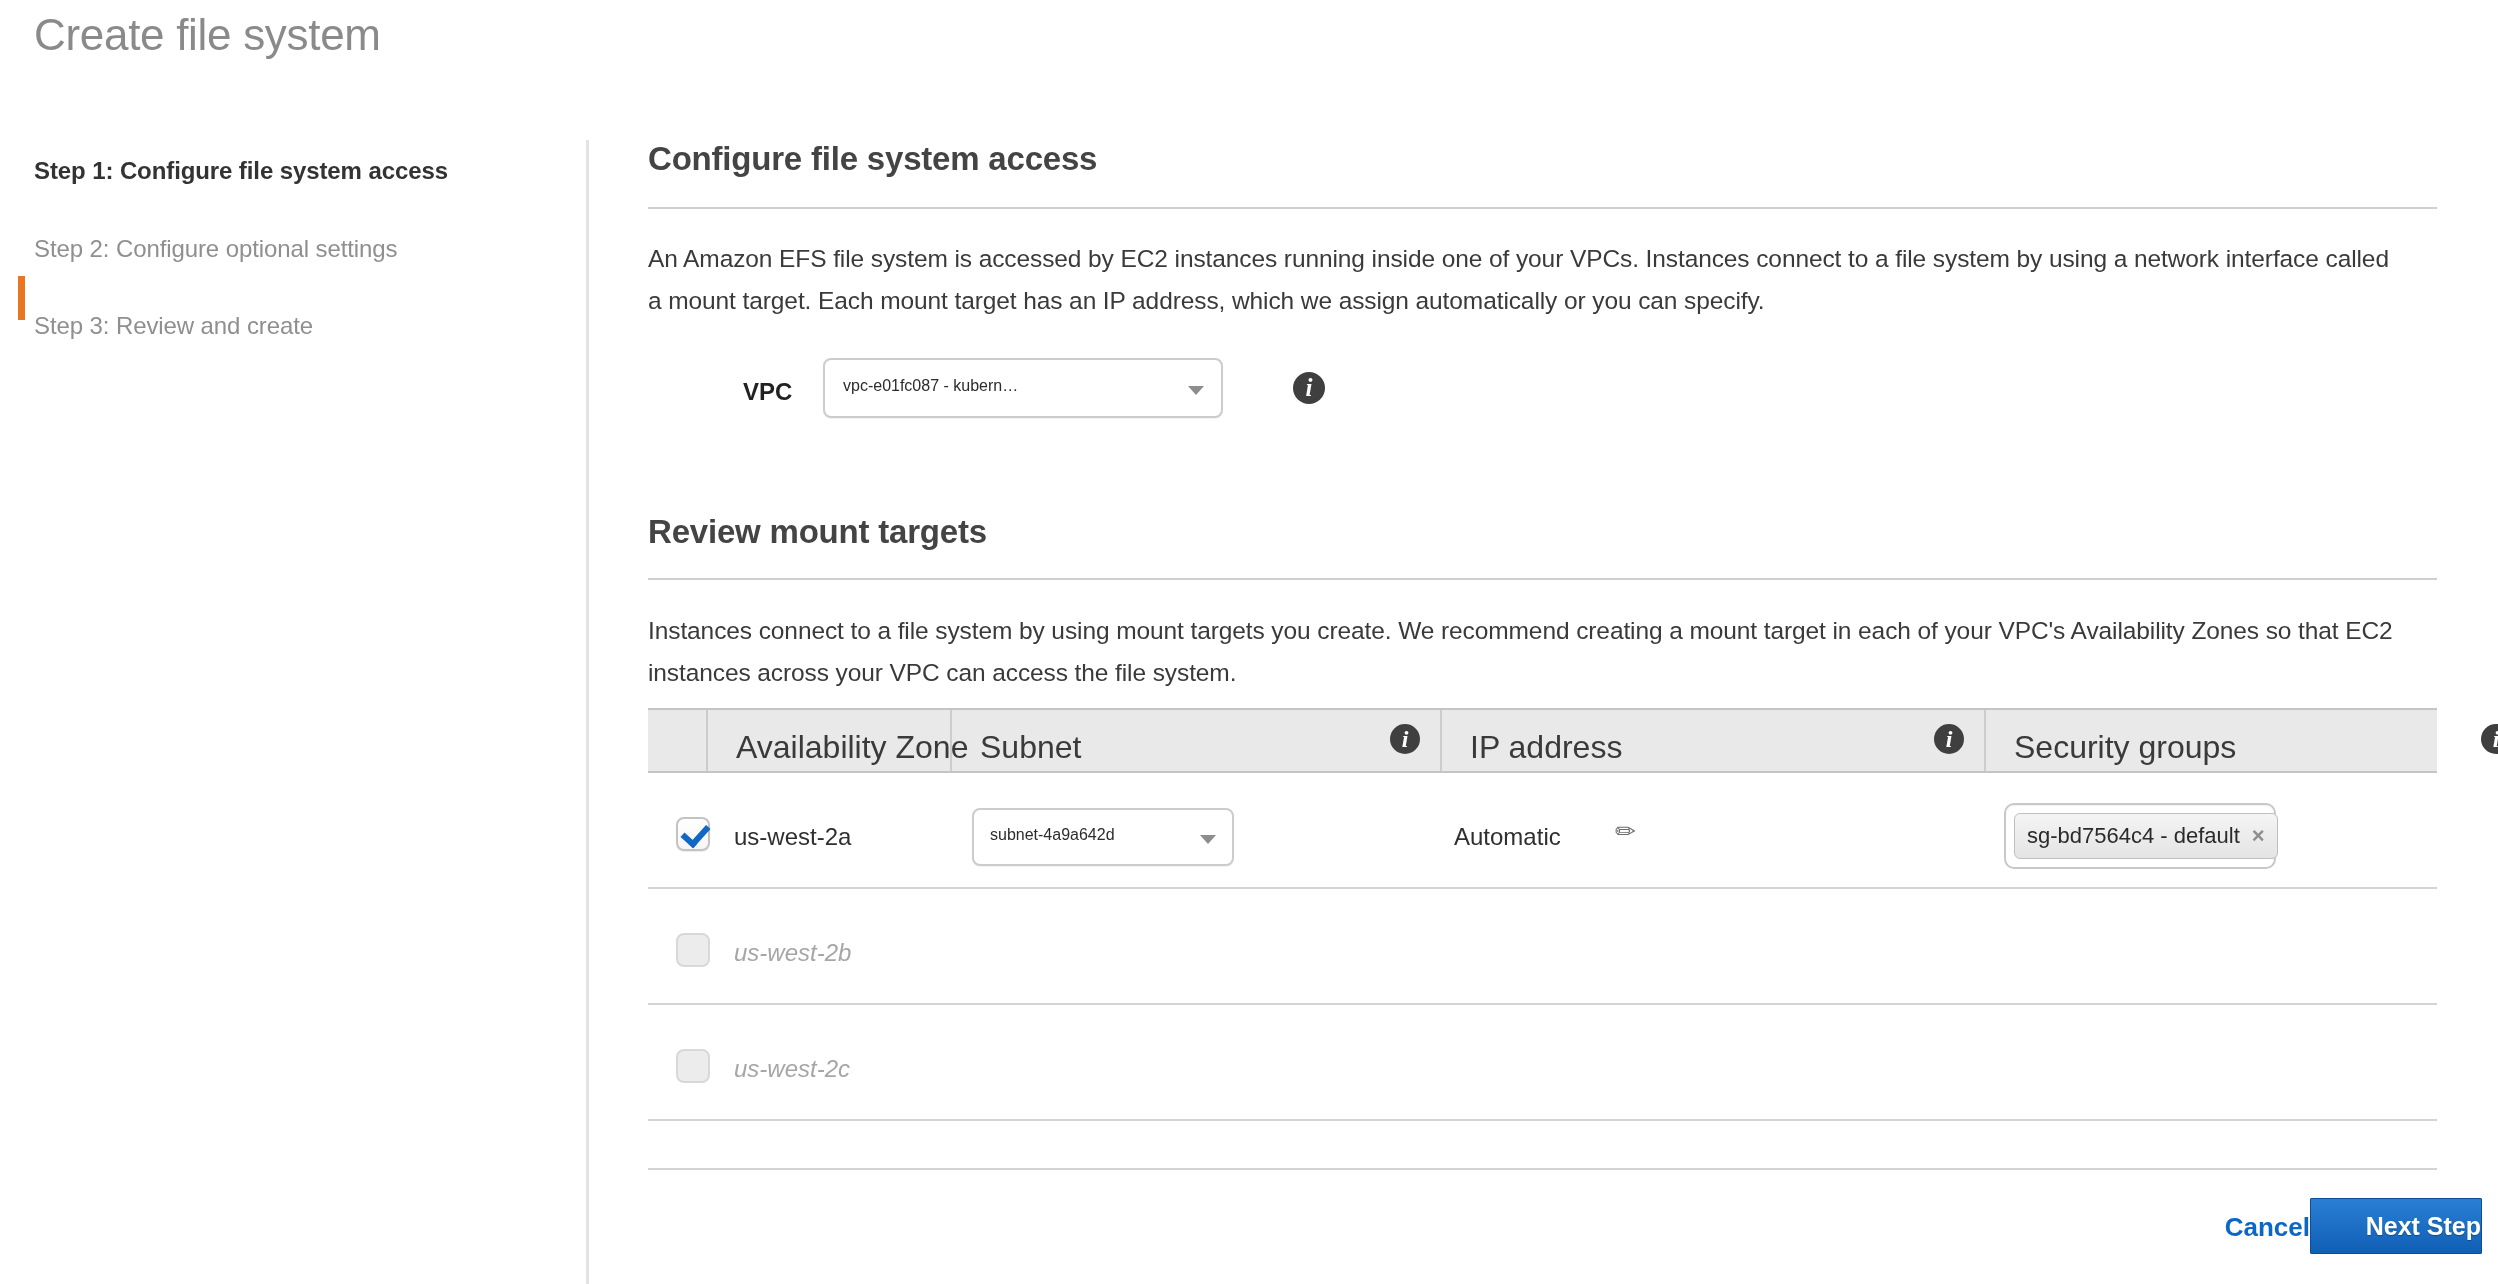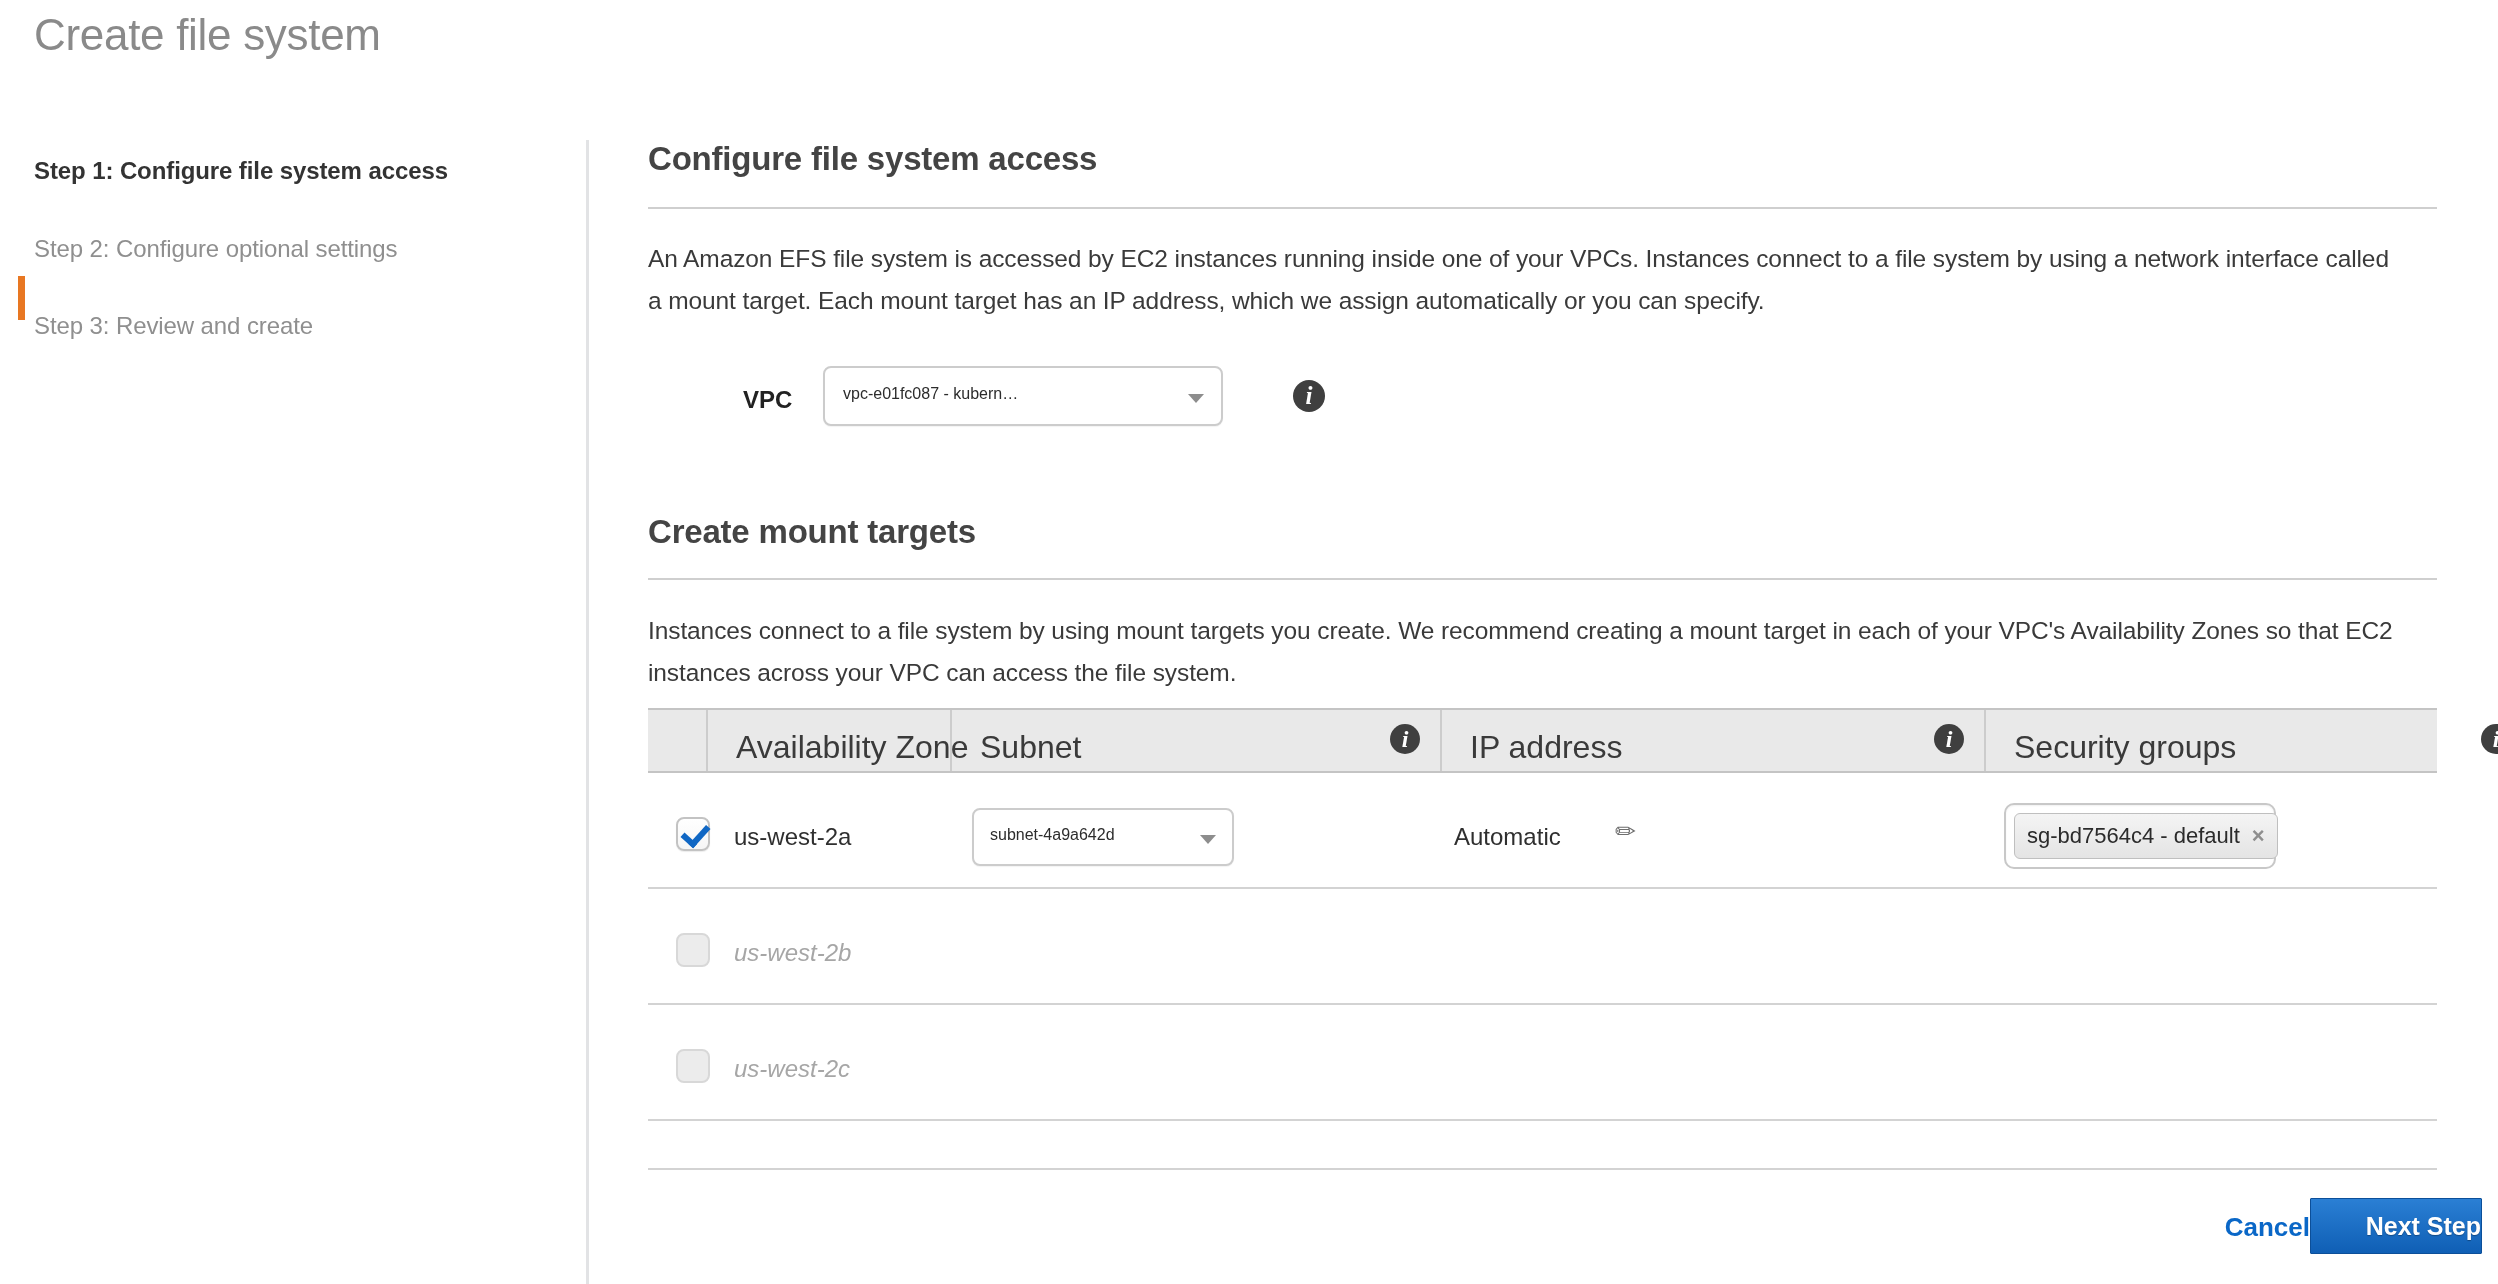--- a/index.html
+++ b/index.html
@@ -100,21 +100,20 @@
   #rule-access    { top: 207px; }
   #para-access    { top: 238px; }
 
   
   .vpc-row {
     position: absolute;
     left: 0;
     top: 358px;
     width: 600px;
     height: 60px;
-    margin-top: 8px;
   }
   .vpc-label {
     position: absolute;
     left: 95px;
     top: 20px;
     font-size: 24px;
     font-weight: bold;
     color: #222222;
   }
   .select-box {
@@ -378,21 +377,21 @@
 
   <div class="vpc-row">
     <div class="vpc-label">VPC</div>
     <div class="select-box" id="vpc-select">
       <span class="select-text">vpc-e01fc087 - kubern…</span>
       <span class="select-arrow"></span>
     </div>
     <div class="info-icon" id="vpc-info">i</div>
   </div>
 
-  <div class="section-heading" id="heading-mount">Create mount targets</div>
+  <div class="section-heading" id="heading-mount">Review mount targets</div>
   <div class="rule" id="rule-mount"></div>
   <div class="paragraph" id="para-mount">Instances connect to a file system by using mount targets you create. We recommend creating a mount target in each of your VPC's Availability Zones so that EC2 instances across your VPC can access the file system.</div>
 
   <div class="table">
 
     <div class="thead">
       <div class="th" style="left:0; width:58px;"></div>
       <div class="th" style="left:58px; width:244px;">
         <span class="th-label">Availability Zone</span>
       </div>

